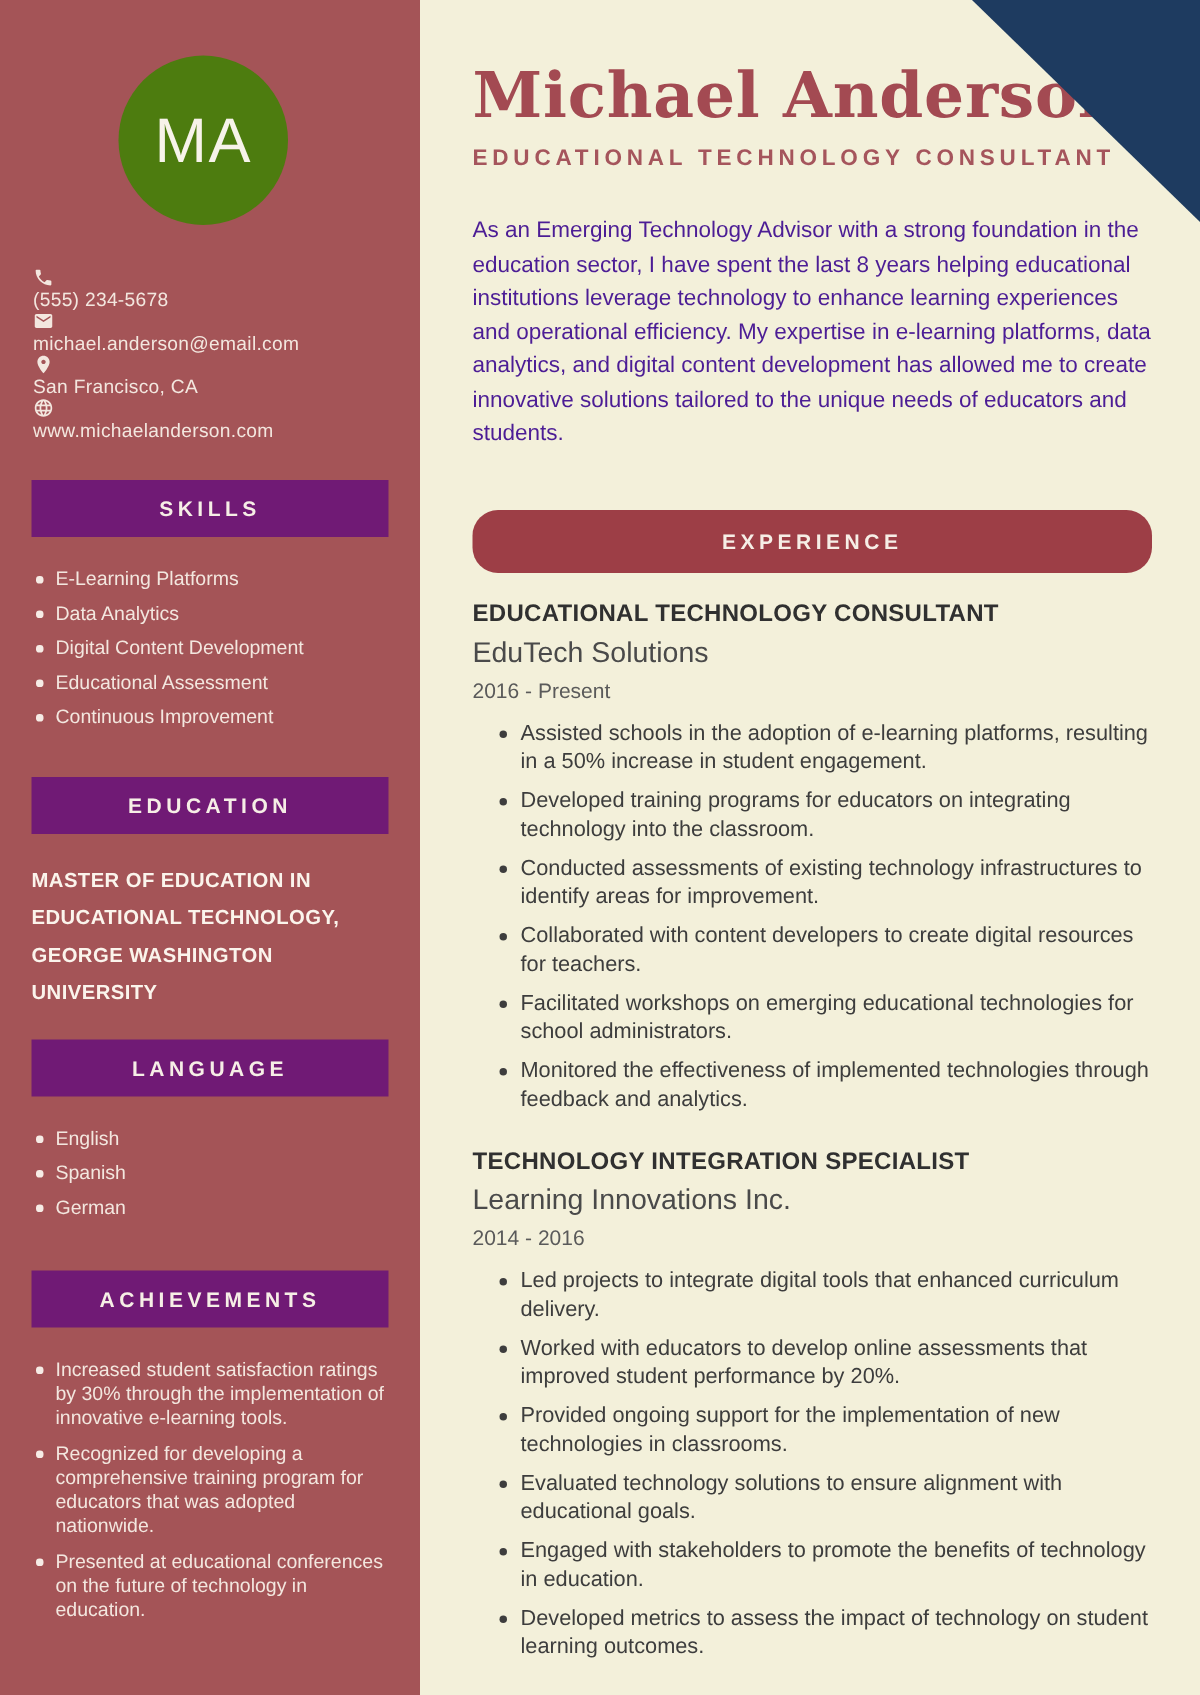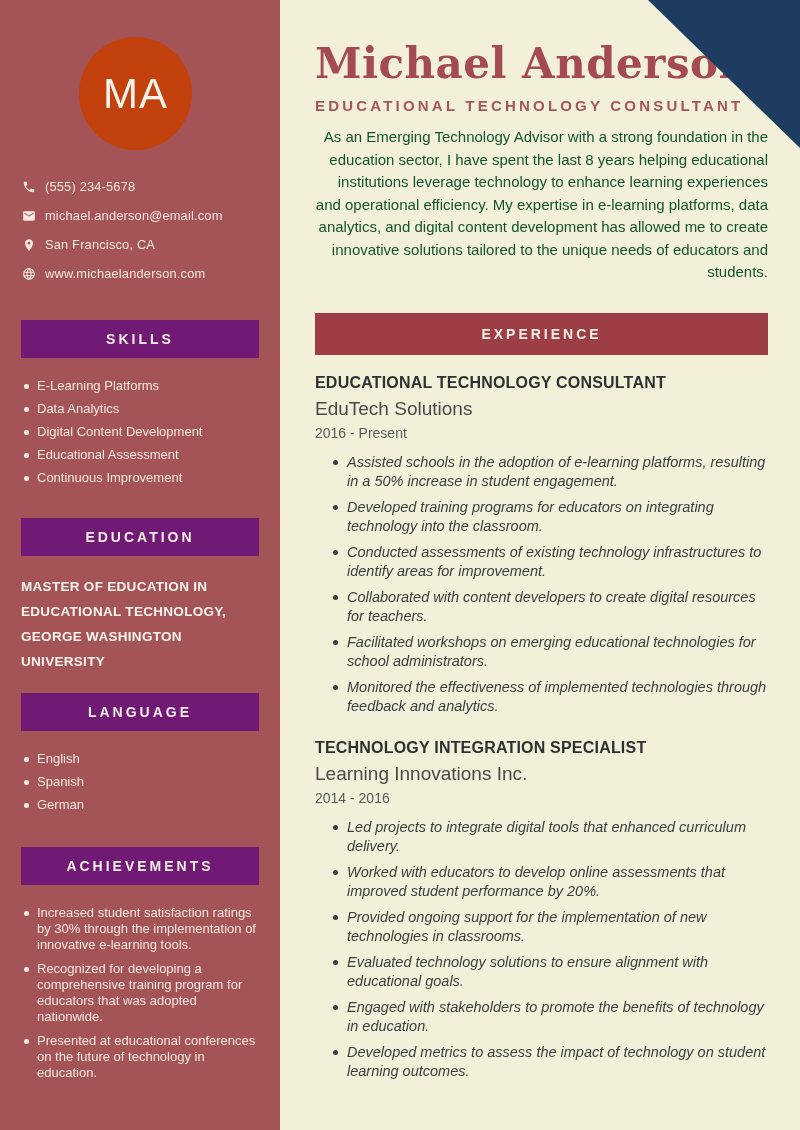--- a/index.html
+++ b/index.html
@@ -25,27 +25,27 @@
   
   .sidebar {
     width: 280px; min-width: 280px; height: 1130px;
     background: #a45457;
     color: #f6ece6;
     position: relative;
     z-index: 2;
   }
   .avatar {
     width: 113px; height: 113px; border-radius: 50%;
-    background: #c2410c;
+    background: #4d7c0f;
     margin: 37px 0 0 79px;
     display: flex; align-items: center; justify-content: center;
     color: #f7f3ea; font-size: 42px; font-weight: 500; letter-spacing: 1px;
   }
   .contact { margin-top: 28px; padding-left: 22px; }
-  .contact-row { display: flex; align-items: center; margin-bottom: 12px; height: 17px; }
+  .contact-row { display: flex; margin-bottom: 12px; height: 17px; flex-direction: column; }
   .contact-row .cicon { width: 14px; height: 14px; margin-right: 9px; flex: none; display:flex; align-items:center; }
   .contact-row .cicon svg { width: 14px; height: 14px; fill: #f3e7df; }
   .contact-row span.ctext { font-size: 12.8px; color: #f3e7df; letter-spacing: .2px; }
 
   .side-band {
     margin: 0 21px; width: 238px; height: 38px;
     background: #701a75;
     display: flex; align-items: center; justify-content: center;
     font-size: 14px; font-weight: bold; letter-spacing: 3px; color: #f6eee6;
   }
@@ -81,39 +81,38 @@
     font-family: "DejaVu Serif", "Liberation Serif", serif;
     font-weight: bold; font-size: 42px; line-height: 1.05;
     color: #a34a52; letter-spacing: .5px;
   }
   .job-title {
     margin-top: 11px;
     font-size: 15px; font-weight: bold; letter-spacing: 3.2px;
     color: #a5555c;
   }
   .summary {
-    margin-top: 12px;
-    font-size: 15px; line-height: 22.5px; color: #14532d; text-align: right;
+    margin-top: 29px;
+    font-size: 15px; line-height: 22.5px; color: #4c1d95;
   }
   .exp-banner {
-    margin-top: 29px; height: 42px; background: #9d3e46;
+    margin-top: 39px; height: 42px; background: #9d3e46;
     display: flex; align-items: center; justify-content: center;
-    color: #f6eee6; font-size: 14px; font-weight: bold; letter-spacing: 3px;
+    color: #f6eee6; font-size: 14px; font-weight: bold; letter-spacing: 3px; border-radius: 17px;
   }
   .role { margin-top: 19px; }
   .role + .role { margin-top: 22px; }
   .role-title { font-size: 16px; font-weight: bold; color: #303030; letter-spacing: .2px; }
   .role-company { margin-top: 6px; font-size: 19px; color: #4a4a4a; }
   .role-dates { margin-top: 5px; font-size: 14px; color: #5a5a5a; }
   ul.role-bullets { list-style: none; margin: 12px 0 0 0; padding: 0 0 0 18px; }
   ul.role-bullets li {
     position: relative; padding-left: 14px;
     font-size: 14.5px; line-height: 19.5px; color: #3d3d3d;
     margin-bottom: 6px;
-    font-style: italic;
   }
   ul.role-bullets li::before {
     content: ""; position: absolute; left: 0; top: 7.5px;
     width: 5px; height: 5px; border-radius: 50%; background: #3d3d3d;
   }
 </style>
 </head>
 <body>
 
 <div class="page">

